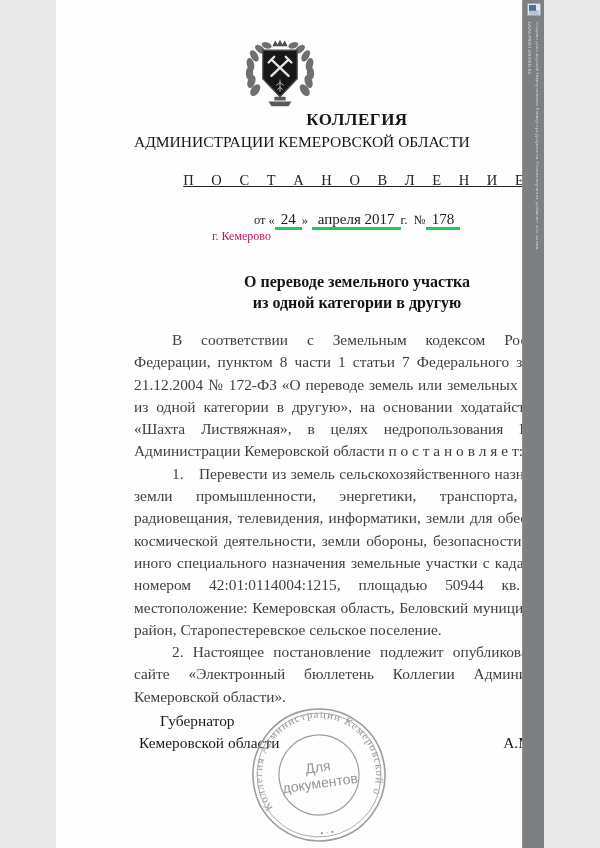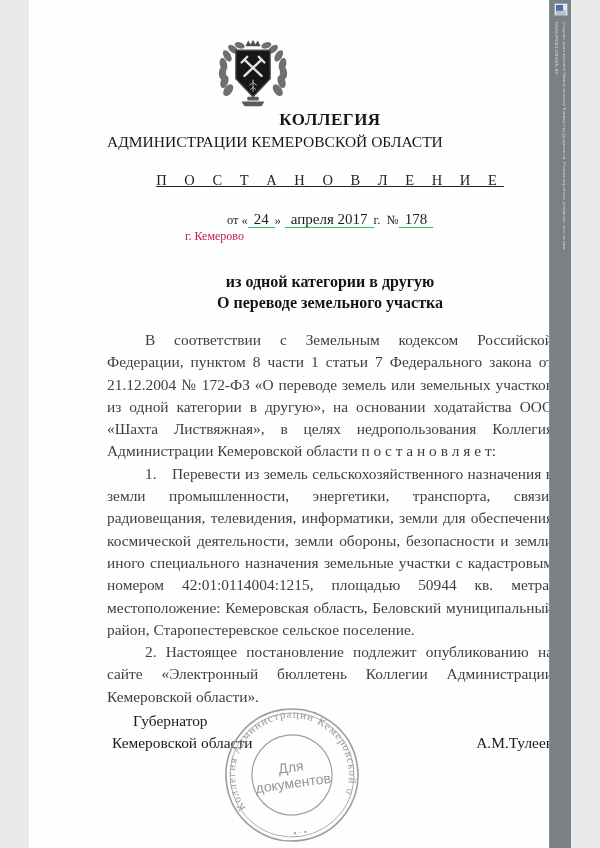--- a/index.html
+++ b/index.html
@@ -1,18 +1,18 @@
 <!DOCTYPE html>
 <html><head>
 <meta charset="utf-8">
 <style>
   * { margin:0; padding:0; box-sizing:border-box; }
   html,body { background:#e9e9e9; }
   .page {
-    position:relative; width:542px; height:848px; margin:0 auto;
+    position:relative; width:488px; height:848px; margin:0 auto;
     background:#fefefe; overflow:hidden; color:#1b1b1b;
     font-family:"Liberation Serif", serif;
   }
   
   .wm-strip {
     position:absolute; top:0; right:0; width:22px; height:848px;
     background:#7d8083; border-left:1px solid #8d9093;
   }
   .wm-icon {
     position:absolute; top:3px; left:4px; width:14px; height:13px;
@@ -37,21 +37,21 @@
   .content { position:absolute; left:78px; top:0; width:446px; }
   .emblem  { position:absolute; left:184px; top:36px; width:80px; height:74px; }
   .org1 { position:absolute; top:110px; width:100%; text-align:center;
           font-weight:bold; font-size:17px; letter-spacing:0.5px; color:#161616; }
   .org2 { position:absolute; top:133px; width:100%; text-align:left;
           font-weight:normal; font-size:15.5px; color:#161616; }
   .doctype { position:absolute; top:172px; width:100%; text-align:center;
              font-size:14.5px; letter-spacing:7px; color:#222;text-decoration:underline; }
   .dateblock { position:absolute; top:210px; width:100%; text-align:center; }
   .dateline { display:inline-block; font-size:15px; color:#1d1d1d; }
-  .dateline .u { border-bottom:1px solid #22c55e; padding:0 6px; }
+  .dateline .u { border-bottom:3px solid #22c55e; padding:0 6px; }
   .dateline .small { font-size:12.5px; }
   .cityline { font-size:12px; color:#be185d; text-align:left; padding-left:78px;
               margin-top:1px; }
   .title { position:absolute; top:271px; width:100%; text-align:center;
            font-weight:bold; font-size:16px; line-height:21px; color:#141414; }
   .body { position:absolute; top:329px; width:100%; }
   .body p { font-size:15.4px; line-height:22.3px; text-align:justify;
             text-indent:38px; color:#404040; }
   
   .sig { position:absolute; top:710px; width:100%; font-size:15.4px;
@@ -113,22 +113,22 @@
     <div class="org1">КОЛЛЕГИЯ</div>
     <div class="org2">АДМИНИСТРАЦИИ КЕМЕРОВСКОЙ ОБЛАСТИ</div>
     <div class="doctype">П О С Т А Н О В Л Е Н И Е</div>
 
     <div class="dateblock">
       <span class="dateline"><span class="small">от «</span><span class="u">24</span><span class="small">»</span><span> </span><span class="u">апреля 2017</span><span class="small">г.</span><span class="small">&nbsp;&nbsp;</span><span class="small">№</span><span class="u">178</span></span>
       <div class="cityline">г. Кемерово</div>
     </div>
 
     <div class="title">
+      <div>О переводе земельного участка</div>
       <div>из одной категории в другую</div>
-      <div>О переводе земельного участка</div>
     </div>
 
     <div class="body">
       <p>В соответствии с Земельным кодексом Российской Федерации, пунктом 8 части 1 статьи 7 Федерального закона от 21.12.2004 № 172-ФЗ «О переводе земель или земельных участков из одной категории в другую», на основании ходатайства ООО «Шахта Листвяжная»,  в целях недропользования Коллегия Администрации Кемеровской области п о с т а н о в л я е т:</p>
       <p>1. Перевести из земель сельскохозяйственного назначения в земли промышленности, энергетики, транспорта, связи, радиовещания, телевидения, информатики, земли для обеспечения космической деятельности, земли обороны, безопасности и земли иного специального назначения земельные участки с кадастровым номером 42:01:0114004:1215, площадью 50944 кв. метра, местоположение: Кемеровская область, Беловский муниципальный район, Старопестеревское сельское поселение.</p>
       <p>2. Настоящее постановление подлежит опубликованию на сайте «Электронный бюллетень Коллегии Администрации Кемеровской области».</p>
     </div>
 
     <div class="sig">
       <div class="post1">Губернатор</div>

